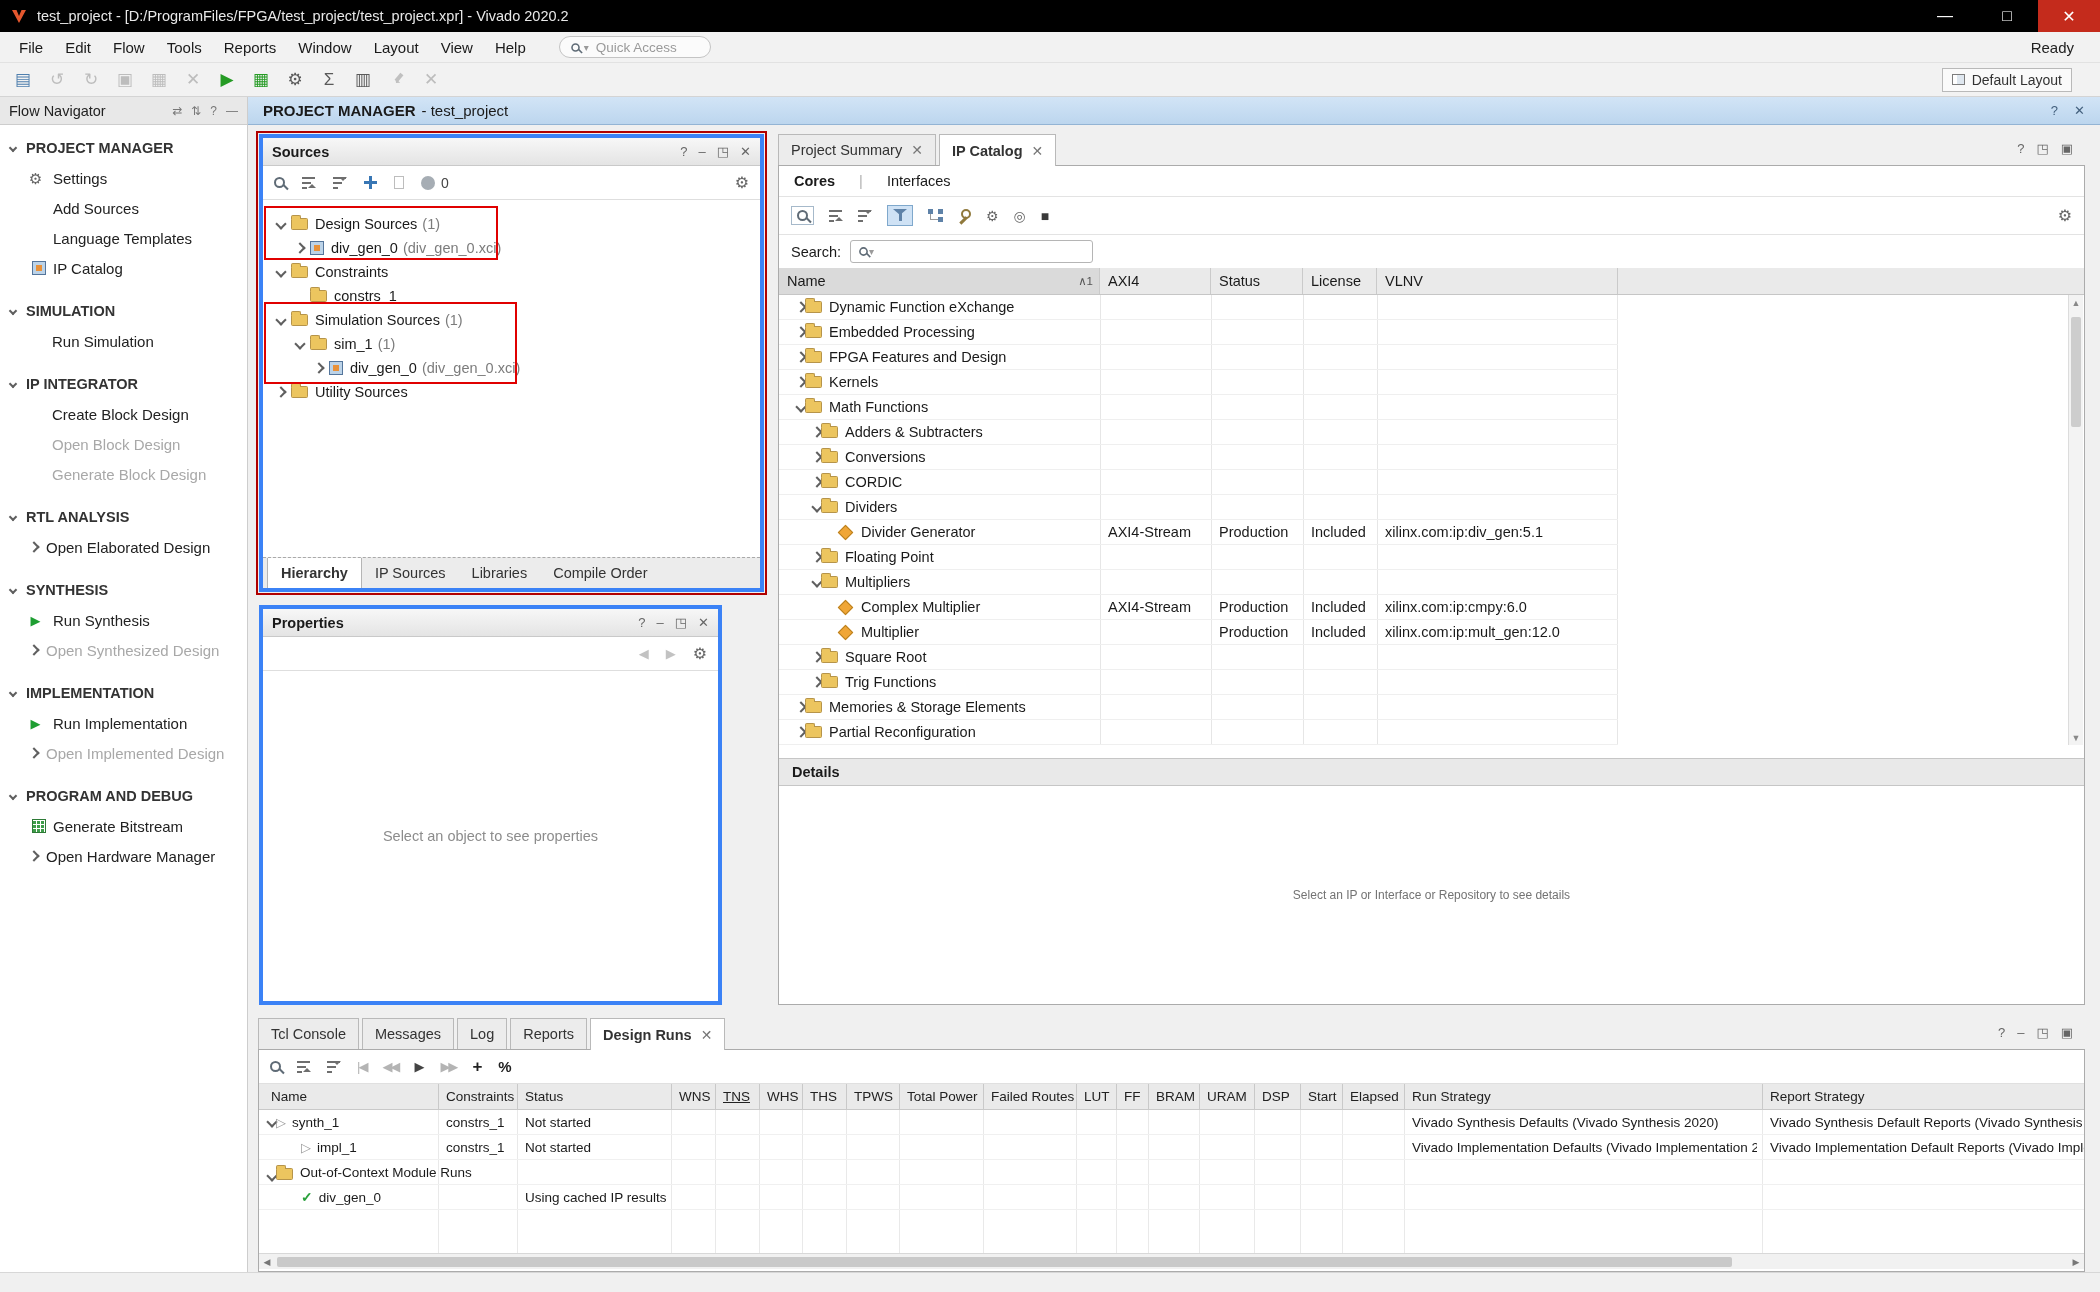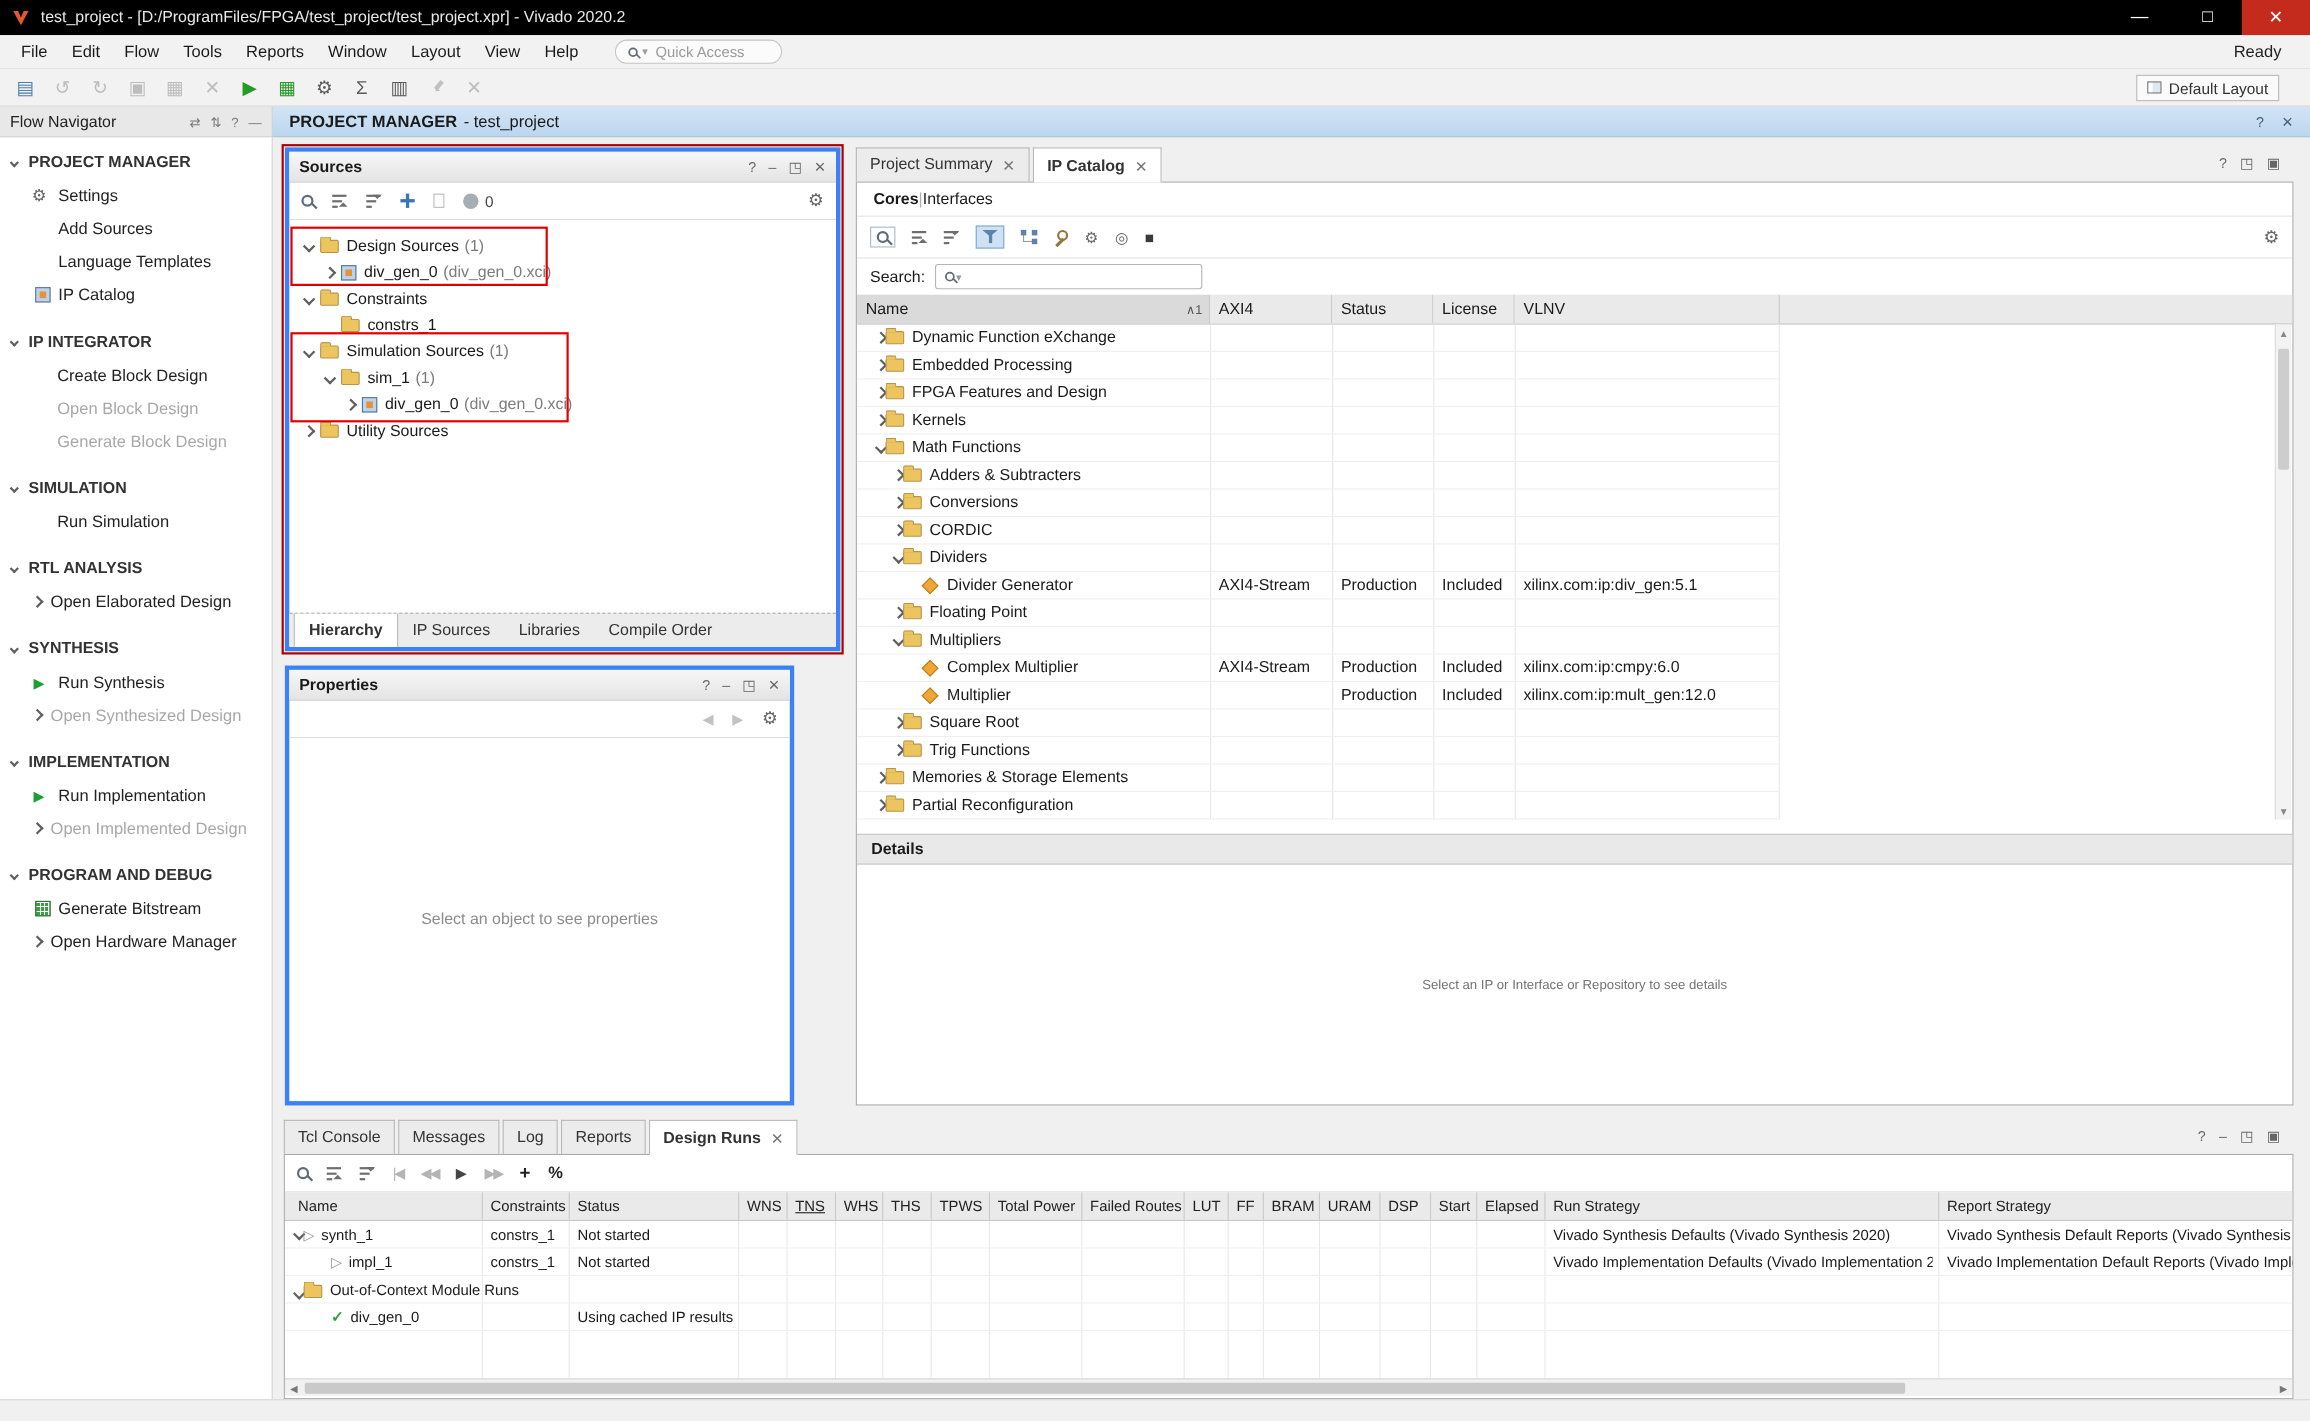--- a/index.html
+++ b/index.html
@@ -122,21 +122,21 @@
 
 .docpanel{position:absolute}
 .doc-tabs{position:absolute;top:0;left:0;right:120px;height:31px;display:flex}
 .doc-tab{display:flex;align-items:center;gap:9px;padding:0 12px;background:#ececec;border:1px solid #b9b9b9;border-bottom:none;margin-right:3px;font-size:14.5px;color:#333;height:31px;white-space:nowrap}
 .doc-tab.active{background:#fff;font-weight:bold;position:relative;z-index:3;height:32px}
 .tab-close{color:#777;font-size:14px;font-weight:normal}
 .doc-tools{position:absolute;top:7px;right:12px;display:flex;gap:12px;color:#666;font-size:13px;z-index:4}
 .doc-body{position:absolute;left:0;right:0;top:31px;bottom:0;background:#fff;border:1px solid #ababab;overflow:hidden}
 
 
-.views-row{position:absolute;top:0;left:0;right:0;height:31px;border-bottom:1px solid #e3e3e3;display:flex;align-items:center;padding-left:15px;gap:0;font-size:14.5px}
+.views-row{position:absolute;top:0;left:0;right:0;height:31px;border-bottom:1px solid #e3e3e3;display:flex;align-items:center;padding-left:15px;gap:24px;font-size:14.5px}
 .views-sep{color:#b0b0b0}
 .view-cores{font-weight:bold}
 .ip-toolbar{position:absolute;top:31px;left:0;right:0;height:38px;border-bottom:1px solid #e3e3e3;display:flex;align-items:center;padding-left:12px;gap:15px}
 .tool-box{border:1px solid #a6b9ca;background:#fff;padding:3px 5px;display:flex;align-items:center}
 .tool-box.active{background:#cfe2f5;border-color:#7fa8cc}
 .ipt-gear{position:absolute;right:12px;top:9px;font-size:16px;color:#666}
 .ipt-glyph{color:#666;font-size:14px}
 .ipt-glyph.darksq{color:#3a3a3a}
 .ip-search-row{position:absolute;top:69px;left:0;right:0;height:33px;display:flex;align-items:center;padding-left:12px;gap:9px;font-size:14.5px}
 .ip-search-input{width:243px;height:23px;border:1px solid #b5b5b5;border-radius:3px;background:#fff;display:flex;align-items:center;padding:0 7px;gap:4px}
@@ -290,39 +290,39 @@
           <div class="fn-item">
             <span class="fn-ico-slot">
               <span class="ico module"></span>
             </span>
             <span>IP Catalog</span>
           </div>
         </div>
         <div class="fn-section">
           <div class="fn-title">
             <span class="chev down"></span>
+            <span>SIMULATION</span>
+          </div>
+          <div class="fn-item indented">
+            <span>Run Simulation</span>
+          </div>
+        </div>
+        <div class="fn-section">
+          <div class="fn-title">
+            <span class="chev down"></span>
             <span>IP INTEGRATOR</span>
           </div>
           <div class="fn-item indented">
             <span>Create Block Design</span>
           </div>
           <div class="fn-item dis indented">
             <span>Open Block Design</span>
           </div>
           <div class="fn-item dis indented">
             <span>Generate Block Design</span>
-          </div>
-        </div>
-        <div class="fn-section">
-          <div class="fn-title">
-            <span class="chev down"></span>
-            <span>SIMULATION</span>
-          </div>
-          <div class="fn-item indented">
-            <span>Run Simulation</span>
           </div>
         </div>
         <div class="fn-section">
           <div class="fn-title">
             <span class="chev down"></span>
             <span>RTL ANALYSIS</span>
           </div>
           <div class="fn-item">
             <span class="chev right"></span>
             <span>Open Elaborated Design</span>

